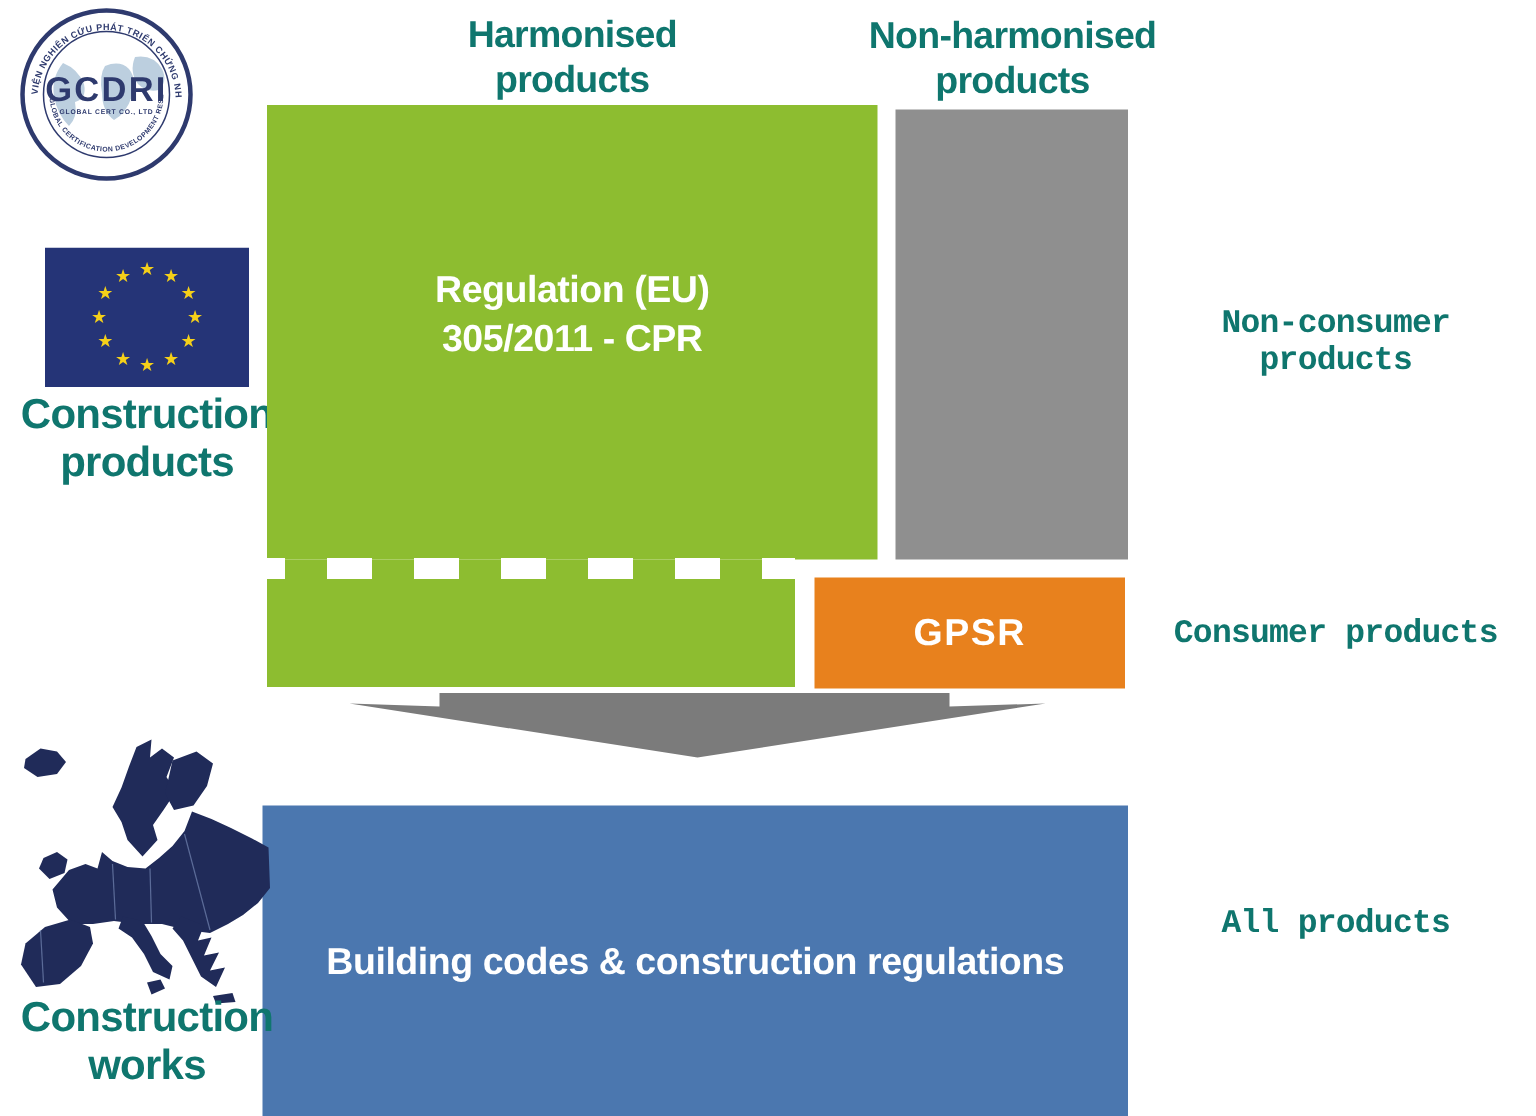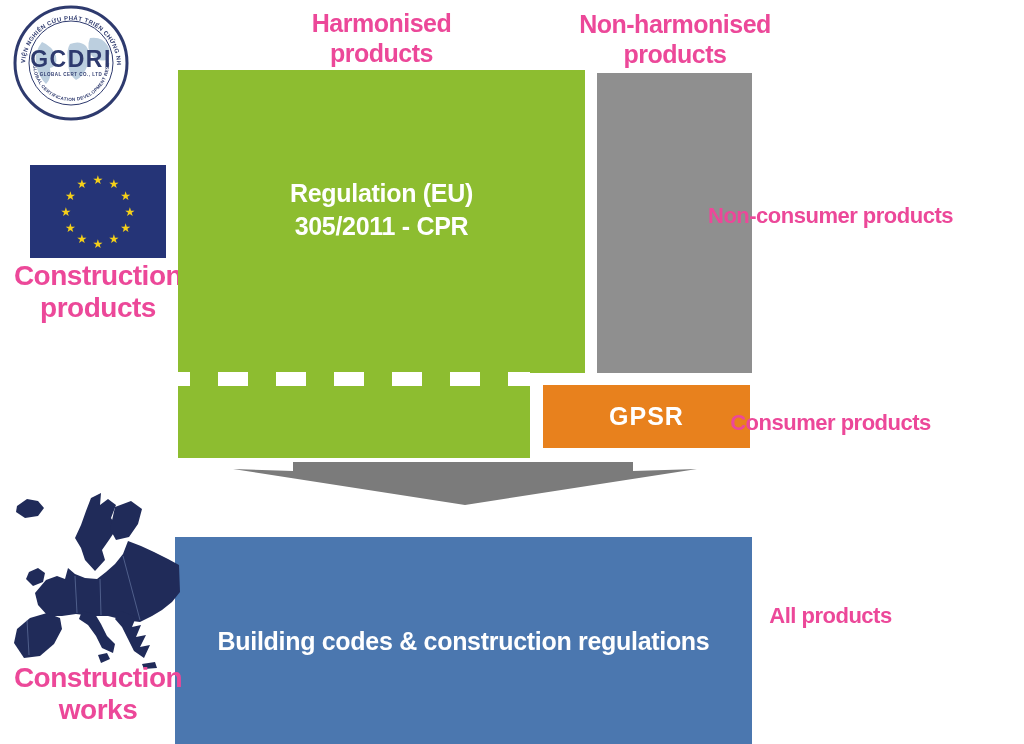--- a/index.html
+++ b/index.html
@@ -3,46 +3,46 @@
 <meta charset="utf-8">
 <style>
   html,body{margin:0;padding:0;background:#fff;}
   #page{
     position:relative;width:1024px;height:744px;background:#ffffff;
     font-family:"Liberation Sans","DejaVu Sans",sans-serif;overflow:hidden;
   }
   .abs{position:absolute;}
   .pre{white-space:pre-line;}
   .graylabel{
-    color:#ec4899;font-weight:bold;text-align:center;letter-spacing:-0.5px;
+    color:#0f766e;font-weight:bold;text-align:center;letter-spacing:-0.5px;
   }
   .hdr{font-size:25px;line-height:30px;}
   .sidelabel{font-size:22px;}
   .leftlabel{font-size:28px;line-height:32px;}
   .whitelabel{
     color:#ffffff;font-weight:bold;text-align:center;letter-spacing:-0.3px;
     display:flex;align-items:center;justify-content:center;
   }
   
   .green-upper{left:178px;top:70px;width:407px;height:303px;background:#8DBD30;}
   .green-lower{left:178px;top:373px;width:352px;height:85px;background:#8DBD30;}
   .dash-row{
     left:178px;top:372px;width:352px;height:14px;
     background:repeating-linear-gradient(90deg,#ffffff 0 30px,transparent 30px 58px);
     background-position:-18px 0;
   }
   .gray-box{left:597px;top:73px;width:155px;height:300px;background:#8F8F8F;}
-  .orange-box{left:543px;top:385px;width:207px;height:63px;background:#E8811D;font-size:25px;letter-spacing:1px;}
+  .orange-box{left:543px;top:385px;width:207px;height:74px;background:#E8811D;font-size:25px;letter-spacing:1px;}
   .blue-box{left:175px;top:509px;width:577px;height:209px;background:#4B77AF;font-size:25px;margin-top:28px;}
   .green-label{left:178px;top:70px;width:407px;height:280px;font-size:25px;line-height:33px;}
   
   .hdr-harmonised{left:178px;top:8px;width:407px;}
   .hdr-nonharmonised{left:540px;top:9px;width:270px;}
   
-  .right-col{left:708px;width:245px;text-align:center;}
+  .right-col{left:768px;width:245px;text-align:center;font-family:Liberation Mono, monospace;}
   .lab-nonconsumer{top:203px;}
   .lab-consumer{top:410px;}
   .lab-allproducts{top:603px;}
   
   .lab-constr-products{left:8px;top:260px;width:180px;}
   .lab-constr-works{left:8px;top:662px;width:180px;}
   
   .eu-flag{left:30px;top:165px;width:136px;height:93px;}
   .europe-map{left:5px;top:492px;width:175px;height:178px;}
   .gcdri-logo{left:12px;top:4px;width:118px;height:118px;}

